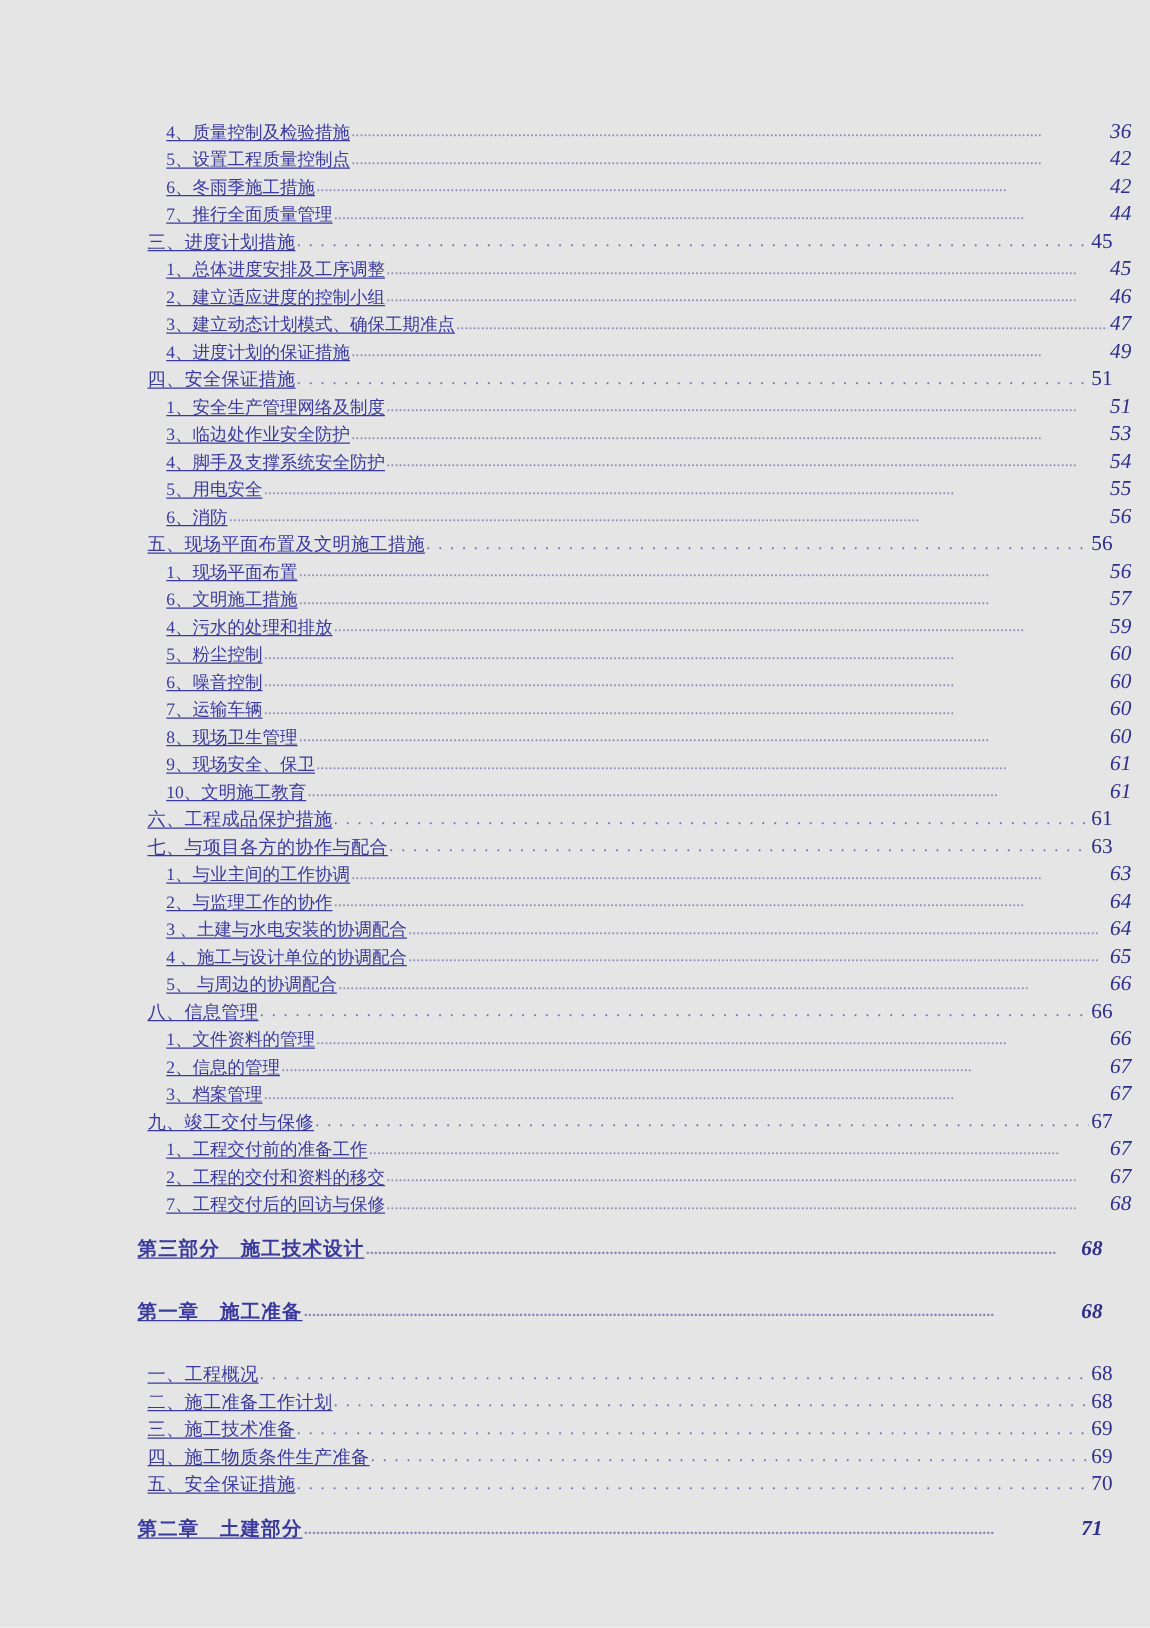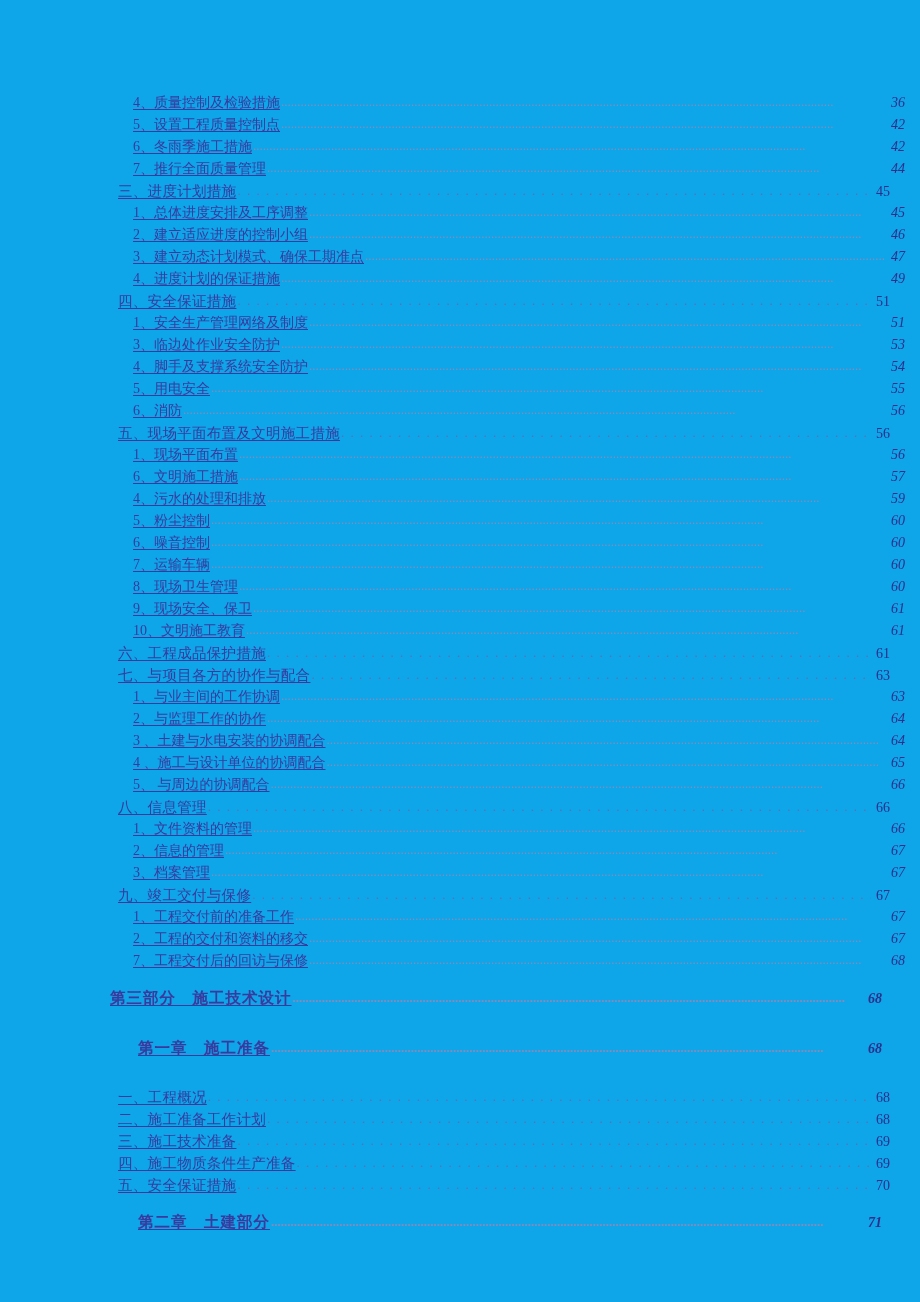--- a/index.html
+++ b/index.html
@@ -11,21 +11,21 @@
     width: 920px;
     height: 1302px;
     font-family: "Liberation Serif", "DejaVu Serif", serif;
     overflow: hidden;
   }
 
   #page {
     position: relative;
     width: 920px;
     height: 1302px;
-    background: #0ea5e9;
+    background: #e5e5e5;
     box-sizing: border-box;
     padding: 96px 74px 12px 74px;
   }
 
   .toc {
     display: block;
   }
 
   
   .toc-row {
@@ -66,21 +66,21 @@
     content: ". . . . . . . . . . . . . . . . . . . . . . . . . . . . . . . . . . . . . . . . . . . . . . . . . . . . . . . . . . . . . . . . . . . . . . . . . . . . . . . .";
     color: #6a6ab0;
     font-size: 13px;
     letter-spacing: 1.5px;
   }
 
   .pageno {
     flex: 0 0 auto;
     font-style: italic;
     color: #2e2e8c;
-    font-size: 14px;
+    font-size: 17px;
     text-align: right;
     min-width: 17px;
     padding-left: 1px;
   }
   .lvl1 .pageno,
   .part .pageno,
   .chapter .pageno {
     font-style: normal;
   }
 
@@ -105,21 +105,21 @@
     height: 36px;
   }
   .part .toc-label { letter-spacing: 1px; }
 
   .chapter {
     font-size: 15.5px;
     font-weight: bold;
     padding-left: 36px;
     height: 36px;
   }
-  .chapter .toc-label { letter-spacing: 1px; margin-left: 28px; }
+  .chapter .toc-label { letter-spacing: 1px; }
 
   .part .leader::before,
   .chapter .leader::before {
     color: #8a8ab8;
     font-size: 13px;
     letter-spacing: 0px;
   }
   .part .pageno,
   .chapter .pageno { font-style: italic; }
 

